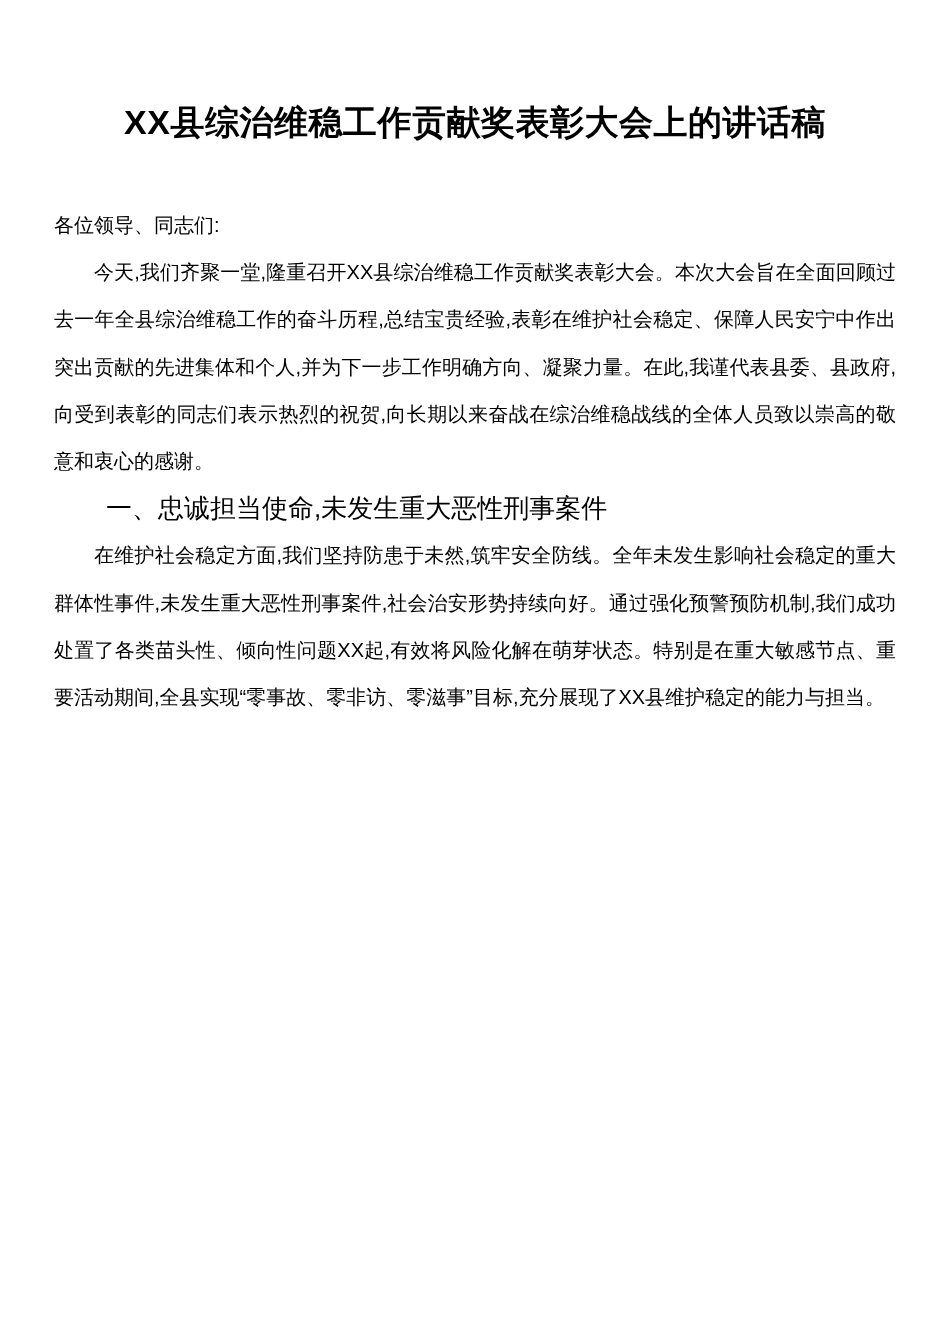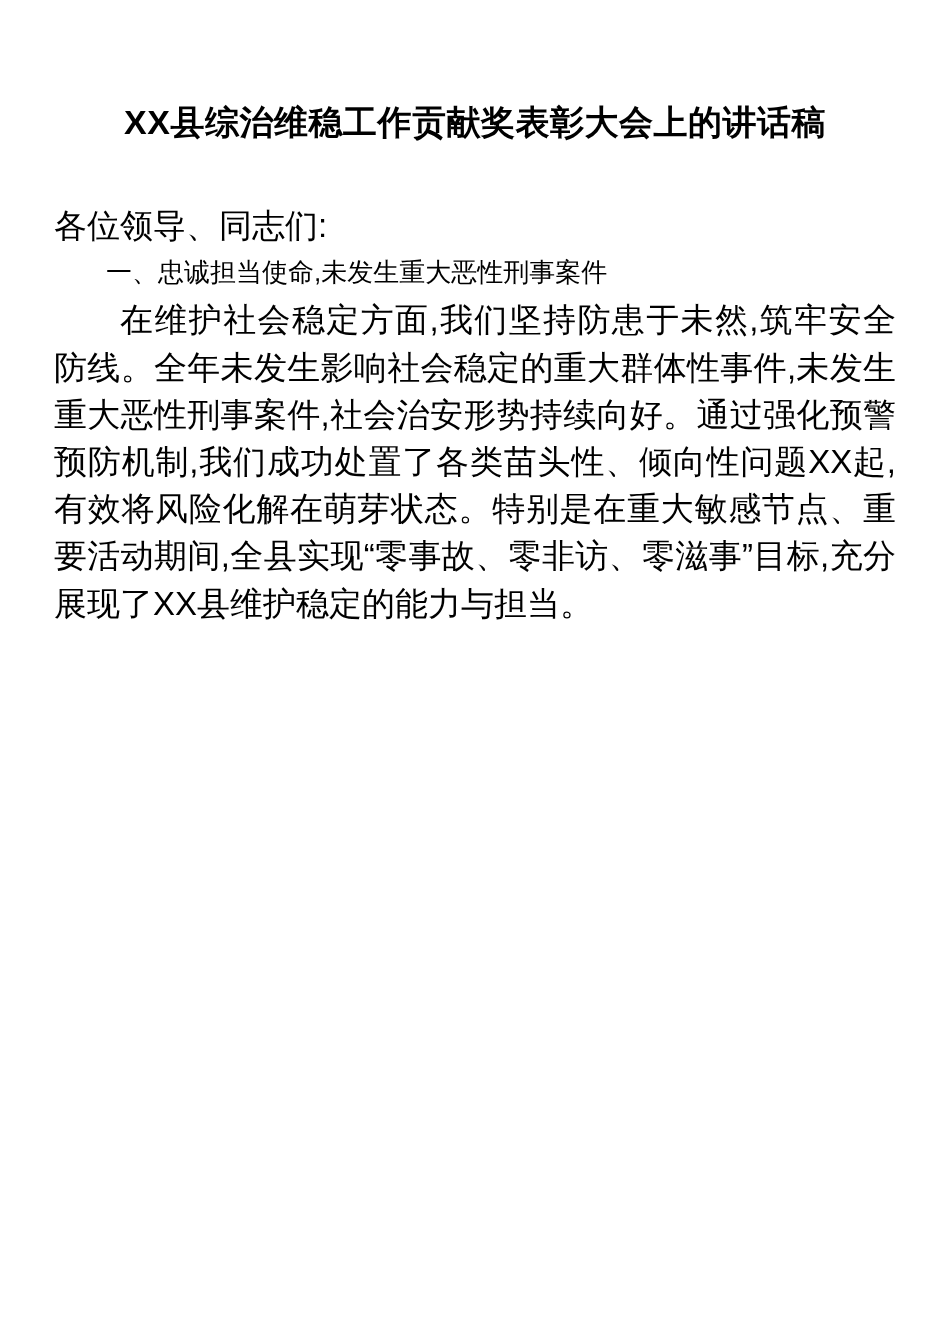--- a/index.html
+++ b/index.html
@@ -31,21 +31,21 @@
     white-space: nowrap;
   }
   .body-block {
     position: absolute;
     top: 163px;
     left: 54px;
     width: 842px;
   }
   p.para {
     margin: 0;
-    font-size: 33px;
+    font-size: 20px;
     line-height: 47.2px;
     text-align: justify;
     text-justify: inter-character;
     text-align-last: left;
     letter-spacing: 0px;
     word-break: break-all;
   }
   p.salutation {
     text-indent: 0;
     text-align: left;
@@ -63,20 +63,21 @@
 <body>
 
 <div class="page">
 
   <div class="doc-title">XX县综治维稳工作贡献奖表彰大会上的讲话稿</div>
 
   <div class="body-block">
 
     <p class="para salutation">各位领导、同志们:</p>
 
+    <p class="para indent">今天,我们齐聚一堂,隆重召开XX县综治维稳工作贡献奖表彰大会。本次大会旨在全面回顾过去一年全县综治维稳工作的奋斗历程,总结宝贵经验,表彰在维护社会稳定、保障人民安宁中作出突出贡献的先进集体和个人,并为下一步工作明确方向、凝聚力量。在此,我谨代表县委、县政府,向受到表彰的同志们表示热烈的祝贺,向长期以来奋战在综治维稳战线的全体人员致以崇高的敬意和衷心的感谢。</p>
 
     <p class="para section-heading">一、忠诚担当使命,未发生重大恶性刑事案件</p>
 
 
     <p class="para indent">在维护社会稳定方面,我们坚持防患于未然,筑牢安全防线。全年未发生影响社会稳定的重大群体性事件,未发生重大恶性刑事案件,社会治安形势持续向好。通过强化预警预防机制,我们成功处置了各类苗头性、倾向性问题XX起,有效将风险化解在萌芽状态。特别是在重大敏感节点、重要活动期间,全县实现“零事故、零非访、零滋事”目标,充分展现了XX县维护稳定的能力与担当。</p>
 
 
   </div>
 
 </div>

